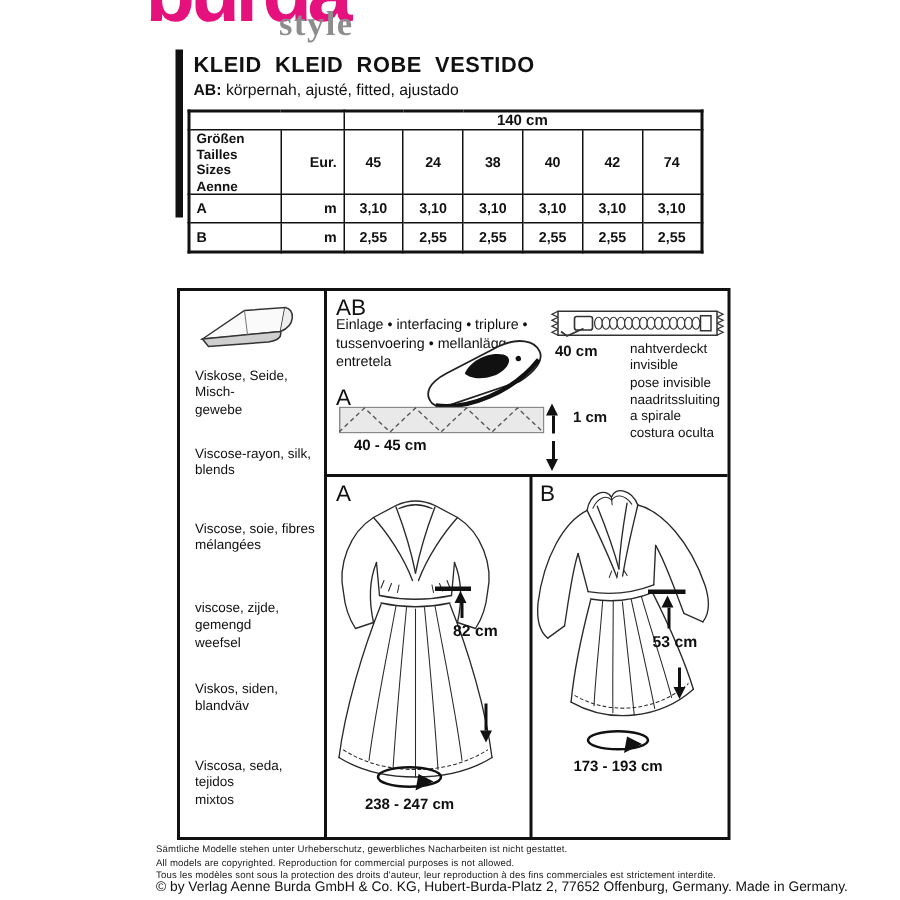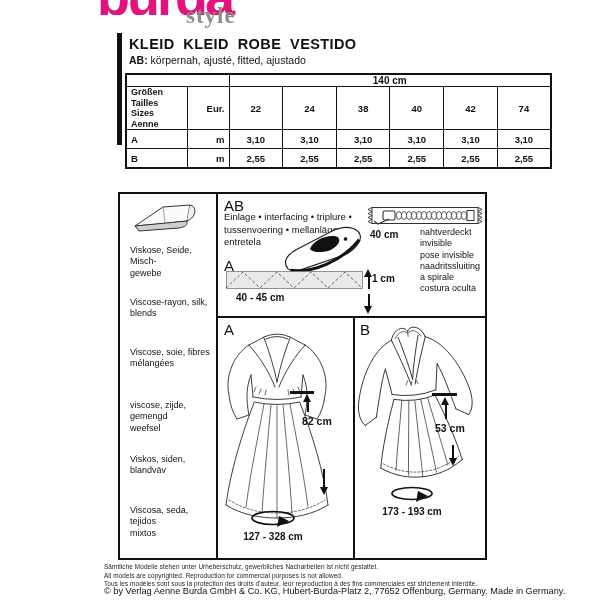--- a/index.html
+++ b/index.html
@@ -12,21 +12,21 @@
   .b{font-weight:bold;}
   
   .logo-crop{left:97px;top:0;width:152px;height:15px;overflow:hidden;}
   .logo-word{position:absolute;left:0;top:-31px;font-size:54px;line-height:54px;font-weight:bold;letter-spacing:-3px;}
   .logo-style{left:186px;top:3px;font-family:"Liberation Serif",serif;font-weight:bold;font-size:23px;color:#8d8d8d;letter-spacing:1px;}
   
   .title-bar{left:117px;top:33px;width:5px;height:112px;background:#111;}
   .title{left:129px;top:36px;font-size:14.5px;font-weight:bold;white-space:pre;letter-spacing:.4px;}
   .subtitle{left:129px;top:54px;font-size:10.5px;}
   
-  table.sizes{position:absolute;left:125px;top:73px;width:427px;border-collapse:collapse;table-layout:fixed;}
+  table.sizes{position:absolute;left:125px;top:73px;width:344px;border-collapse:collapse;table-layout:fixed;}
   table.sizes{border:2px solid #111;}
   table.sizes td{border:1.2px solid #111;font-size:9.5px;font-weight:bold;padding:0 4px;vertical-align:middle;}
   td.c{text-align:center;padding:0;}
   td.r{text-align:right;}
   tr.hr1 td{height:11px;font-size:10px;}
   tr.hr2 td{height:24px;line-height:1.18;}
   tr.vr td{height:18px;}
   
   .mainbox{left:118px;top:192px;width:369px;height:368px;border:2px solid #111;box-sizing:border-box;}
   .vdiv1{left:96px;top:0;bottom:0;width:1.5px;background:#111;}
@@ -73,21 +73,21 @@
     </colgroup>
   <tbody>
       <tr class="hr1">
     <td colspan="2"></td>
     <td colspan="6" class="c">140 cm</td>
   </tr>
   <tr class="hr2">
     <td class="pre" style="font-size:9px">Größen  Tailles
 Sizes  Aenne</td>
     <td class="r">Eur.</td>
-    <td class="c">22</td>
+    <td class="c">45</td>
     <td class="c">24</td>
     <td class="c">38</td>
     <td class="c">40</td>
     <td class="c">42</td>
     <td class="c">74</td>
   </tr>
   <tr class="vr">
     <td>A</td>
     <td class="r">m</td>
     <td class="c">3,10</td>
@@ -153,21 +153,21 @@
   <div class="abs" style="left:106px;top:77px">
     <svg width="137" height="18" viewBox="0 0 137 18">
       <rect x="0.5" y="0.5" width="136" height="17" fill="#e9e9e9" stroke="#777" stroke-width="0.8"></rect>
       <path d="M0 17 L17 1 L34 17 L51 1 L68 17 L85 1 L102 17 L119 1 L136 17" fill="none" stroke="#555" stroke-width="0.9" stroke-dasharray="3 2.2"></path>
     </svg>
   </div>
   <div class="abs meas" style="left:116px;top:98px;width:137px;">40 - 45 cm</div>
 
   <div class="head-up" style="left:244px;top:75px"></div>
   <div class="shaft" style="left:247.5px;top:83px;height:12px"></div>
-  <div class="abs meas" style="left:252px;top:79px">1 cm</div>
+  <div class="abs meas" style="left:262px;top:79px">1 cm</div>
   <div class="shaft" style="left:247.5px;top:100px;height:12px"></div>
   <div class="head-down" style="left:244px;top:112px"></div>
 
   <div class="abs" style="left:243px;top:10px">
     <svg width="124" height="23" viewBox="0 0 124 23">
       <path d="M9 3.5 l-4 2 4 2 -4 2 4 2 -4 2 4 2 -4 2 4 2" fill="none" stroke="#333" stroke-width="0.9"></path>
       <path d="M115 3.5 l4 2 -4 2 4 2 -4 2 4 2 -4 2 4 2 -4 2" fill="none" stroke="#333" stroke-width="0.9"></path>
       <rect x="9" y="3.5" width="106" height="16" fill="#fff" stroke="#333" stroke-width="1"></rect>
       <g stroke="#333" stroke-width="0.8" fill="#fff">
         <ellipse cx="36" cy="11.5" rx="2.6" ry="4"></ellipse>
@@ -232,21 +232,21 @@
   <div class="shaft" style="left:186.5px;top:208px;height:10px"></div>
   <div class="abs meas" style="left:182px;top:221px;font-size:10.5px">82 cm</div>
   <div class="shaft" style="left:203px;top:275px;height:18px"></div>
   <div class="head-down" style="left:199.5px;top:293px"></div>
   <div class="abs" style="left:130px;top:316px">
     <svg width="46" height="18" viewBox="0 0 46 18">
       <ellipse cx="23" cy="8" rx="21" ry="6.5" fill="none" stroke="#111" stroke-width="1.7"></ellipse>
       <polygon points="27,17 39,11 29,6" fill="#111"></polygon>
     </svg>
   </div>
-  <div class="abs meas" style="left:108px;top:337px;width:90px;text-align:center">127 - 328 cm</div>
+  <div class="abs meas" style="left:108px;top:337px;width:90px;text-align:center">238 - 247 cm</div>
 
   <div class="abs sec-label" style="left:240px;top:127px">B</div>
   <div class="abs" style="left:234px;top:128px">
     <svg width="134" height="180" viewBox="0 0 134 180" fill="none" stroke="#2a2a2a" stroke-width="0.9" stroke-linecap="round">
       <g transform="rotate(-6 62 80)">
         <path d="M44 16 C47 5 58 2 61 9 C64 2 75 5 78 16"></path>
         <path d="M48 15 C52 8 58 7 61 11 C64 7 70 8 74 15" stroke-width="0.7"></path>
         <path d="M61 9 L61 14" stroke-width="0.7"></path>
         <path d="M44 16 C49 30 55 47 59 62"></path>
           <path d="M51 14 C55 28 59 44 61 57"></path>

